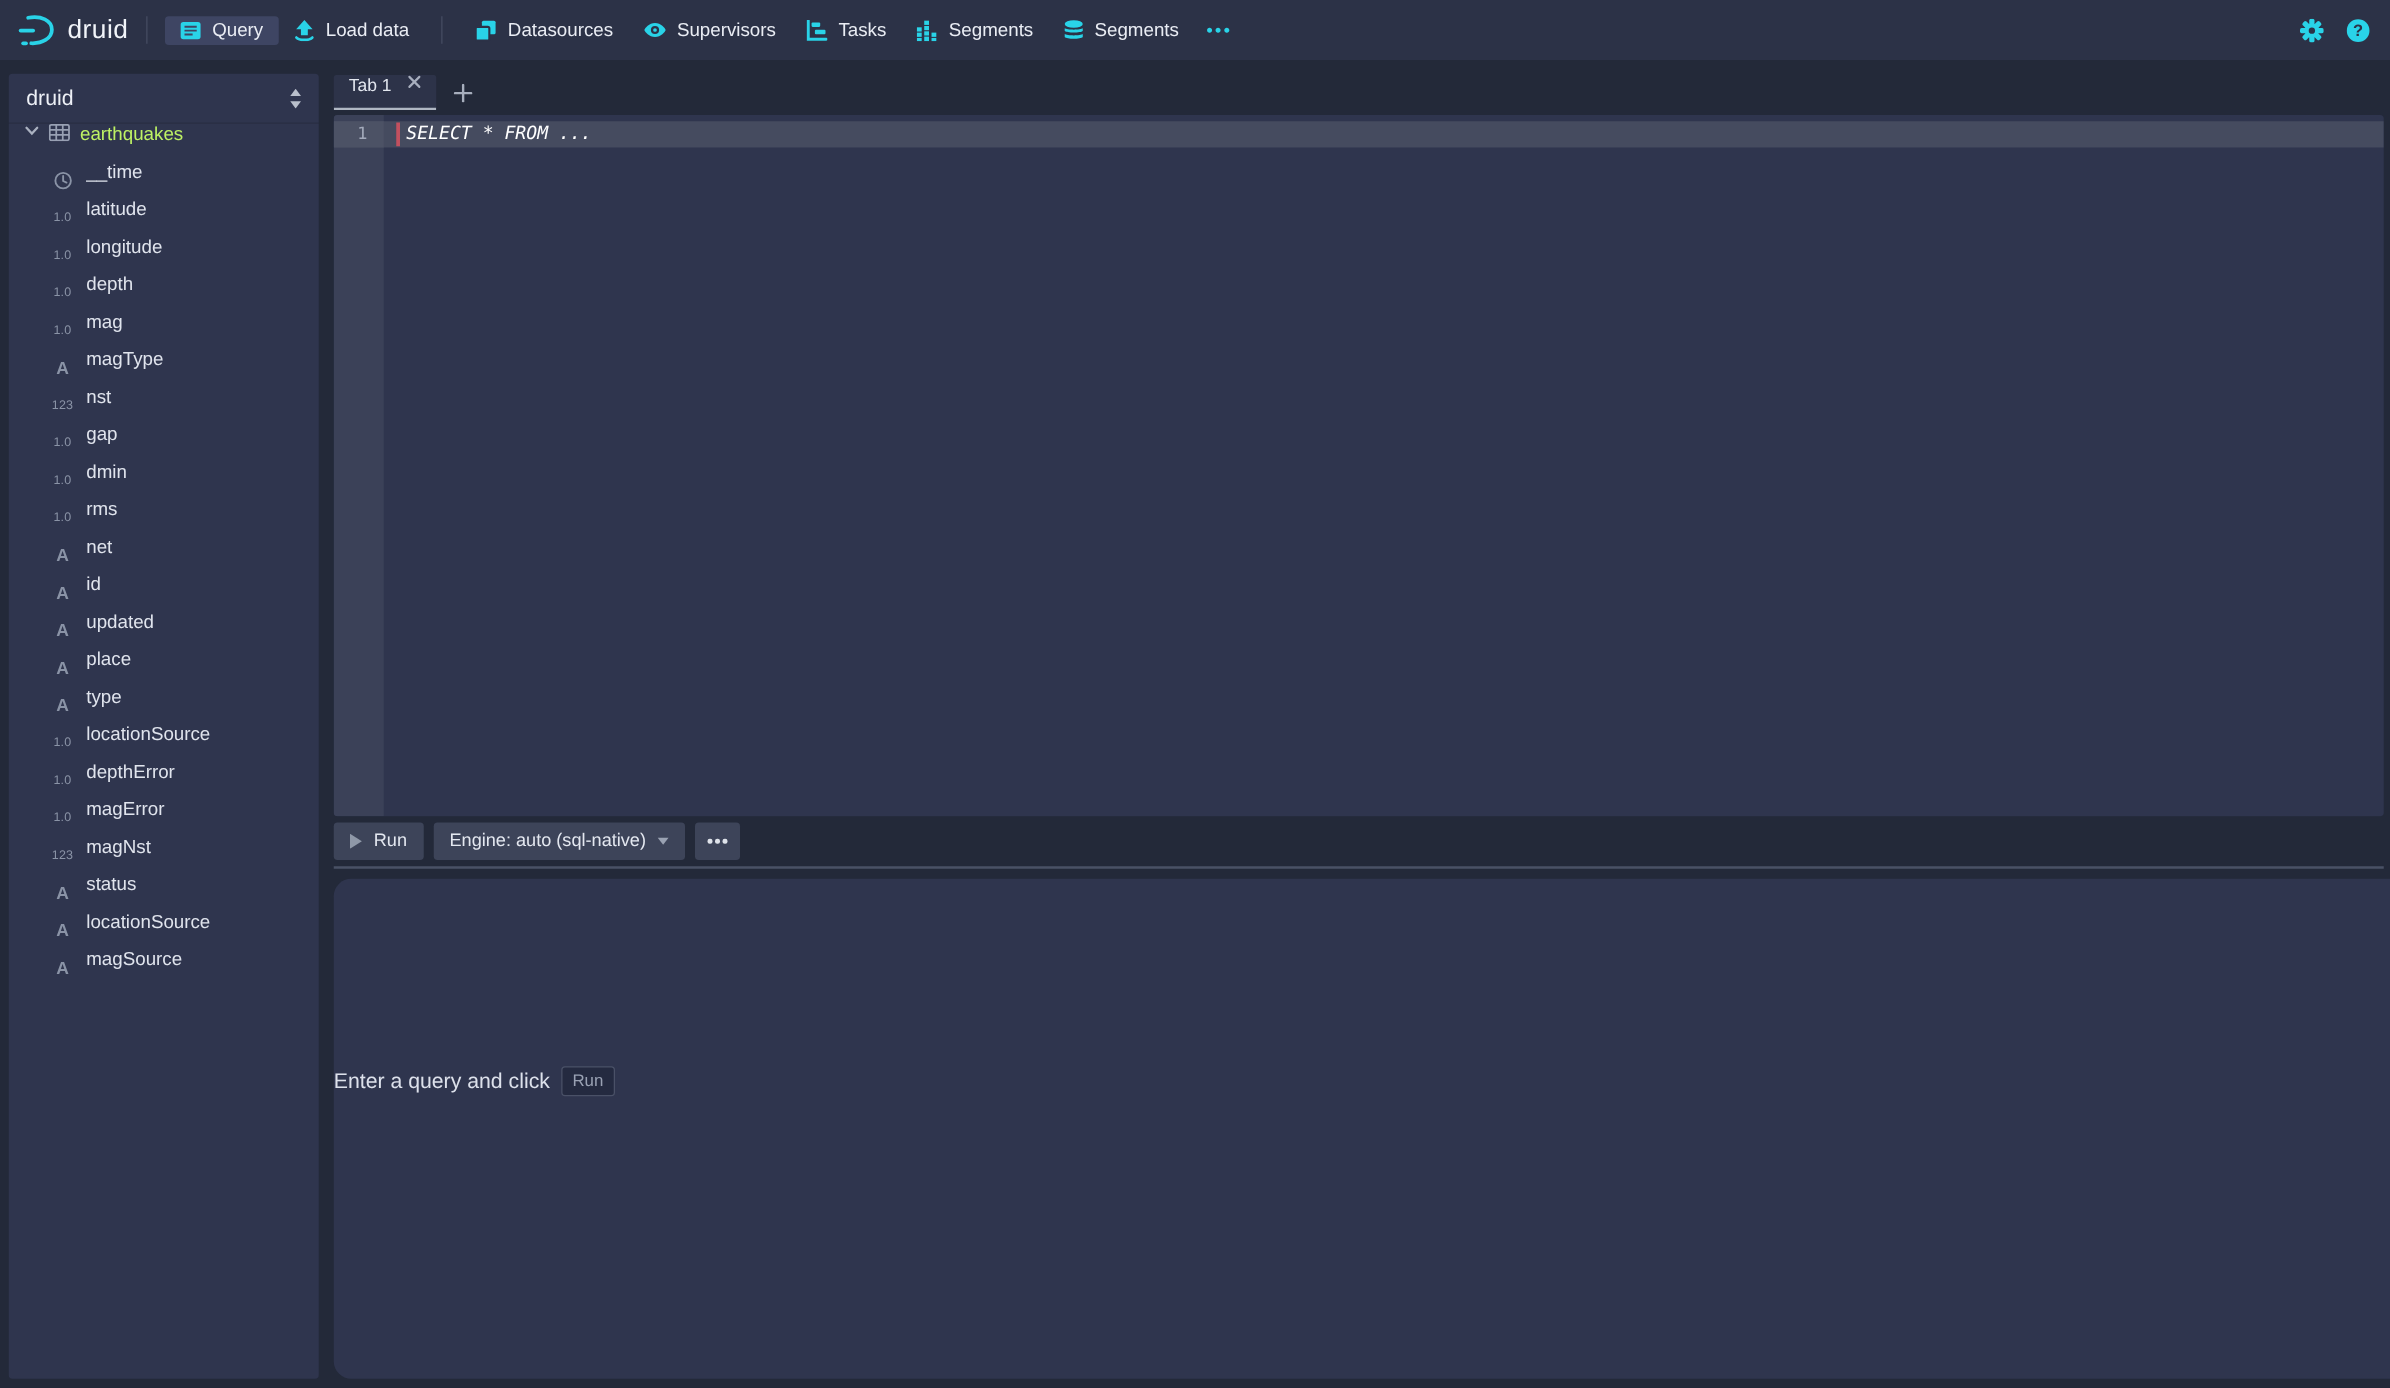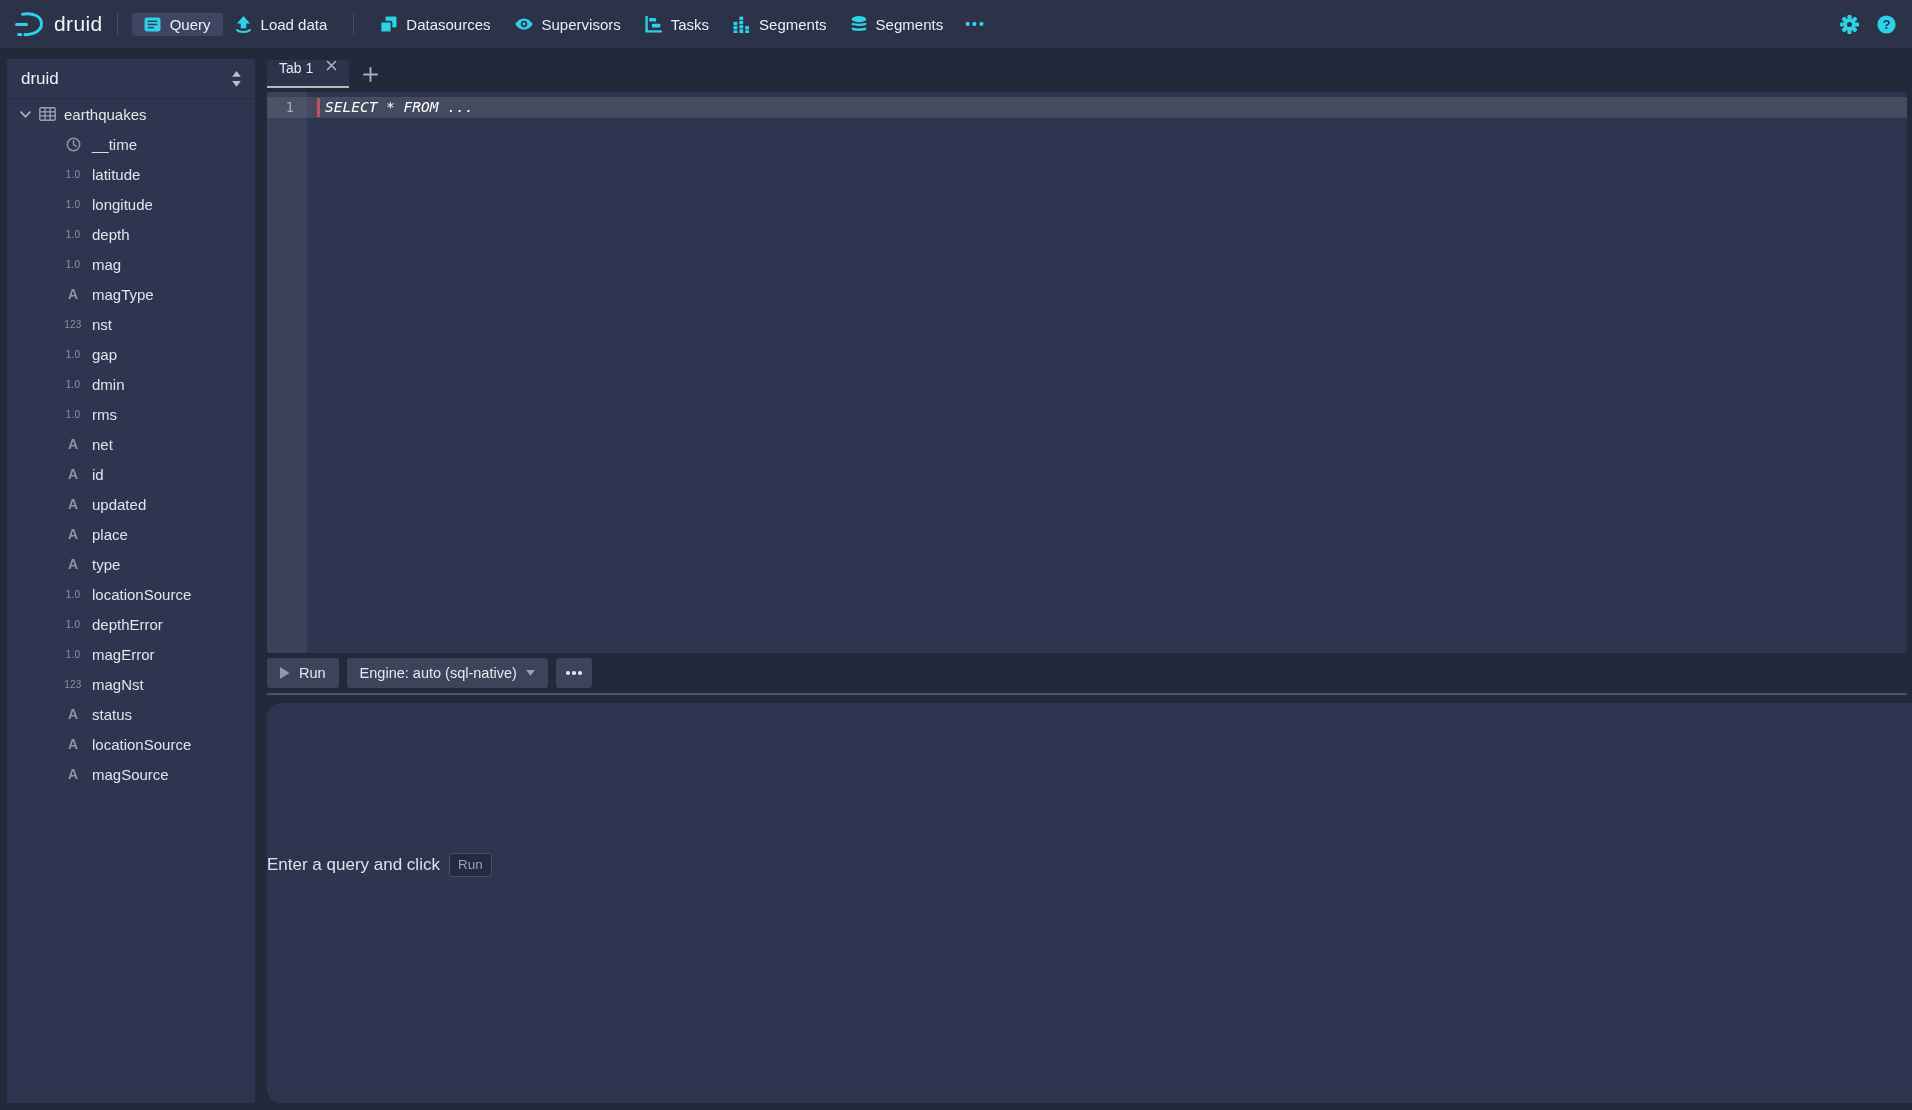--- a/index.html
+++ b/index.html
@@ -33,24 +33,24 @@
     position:absolute; left:7px; top:59px; width:248px; height:1044px;
     background:#2f354e; border-radius:3px;
   }
   .sb-header {
     height:40px; display:flex; align-items:center; justify-content:space-between;
     padding:0 13px 0 14px; font-size:17px; color:#edf0f6;
     border-bottom:1px solid rgba(0,0,0,.14);
   }
   .sb-sort { cursor:pointer; display:flex; }
   .ds-row {
-    height:30px; display:flex; align-items:center; padding-left:13px; gap:8px;
-    font-size:15px; color:#e5e5e5; cursor:pointer;
-  }
-  .col-row { height:30px; display:flex; align-items:center; font-size:15px; color:#e0e4ed; cursor:pointer;margin-left:23px; }
+    height:30px; display:flex; align-items:flex-start; padding-left:13px; gap:8px;
+    font-size:15px; color:#bef264; cursor:pointer;
+  }
+  .col-row { height:30px; display:flex; font-size:15px; color:#e0e4ed; cursor:pointer; }
   .type-box { width:24px; margin-left:31px; display:flex; justify-content:center; align-items:center; flex:none; }
   .col-label { margin-left:7px; white-space:nowrap; }
   .ti-num { font-size:10px; font-weight:400; color:#8a93a6; letter-spacing:.2px; }
   .ti-a  { font-size:14px; font-weight:600; color:#8a93a6; }
 
   
   .tabbar { position:absolute; left:267px; top:60px; display:flex; align-items:center; height:28px; }
   .tab {
     height:28px; display:flex; gap:13px; padding:0 12px;
     background:#2d3349; color:#e3e7ef; font-size:14px;

